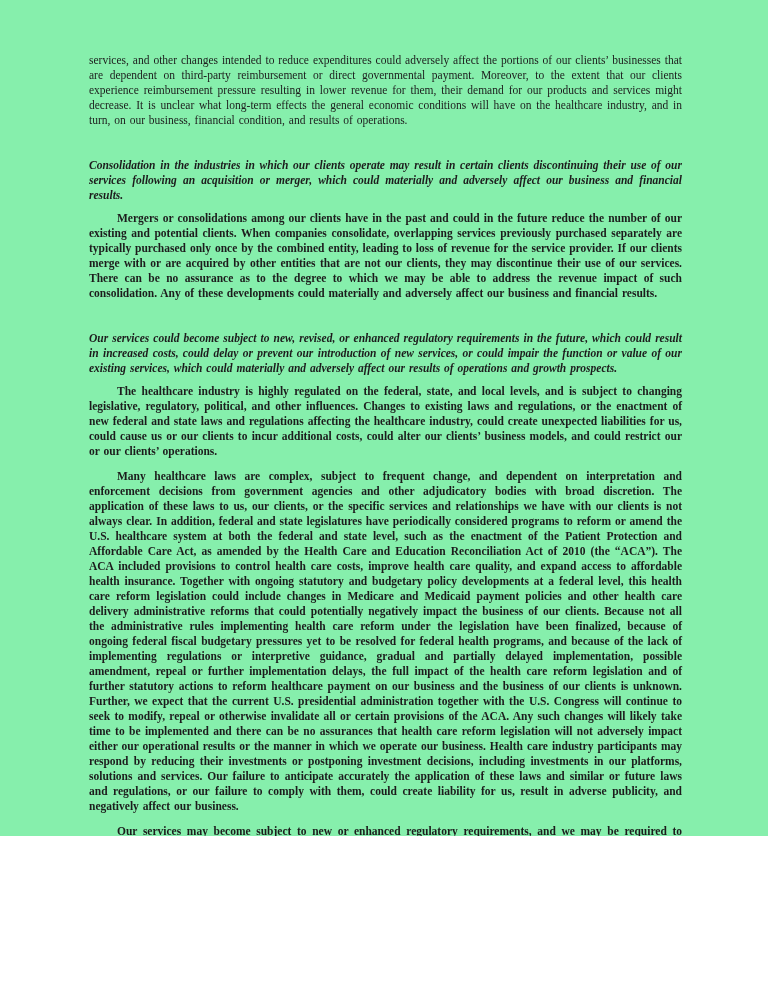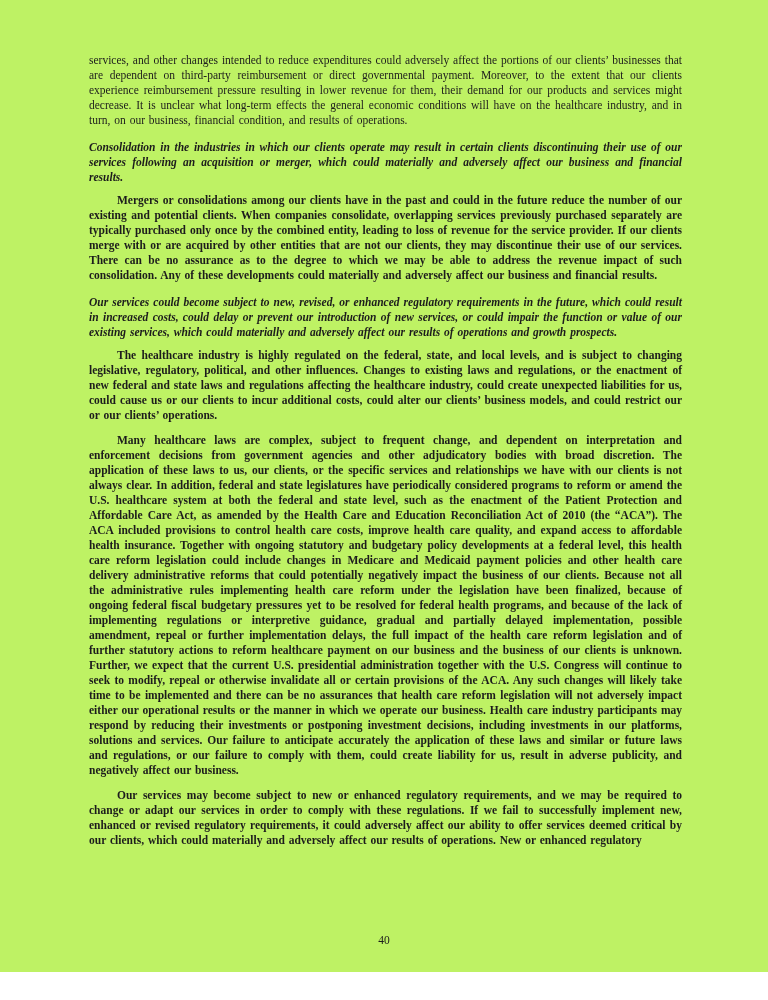--- a/index.html
+++ b/index.html
@@ -4,22 +4,22 @@
 <style>
   * { box-sizing: border-box; }
   html, body {
     margin: 0;
     padding: 0;
     background: #ffffff;
   }
   .page {
     position: relative;
     width: 768px;
-    height: 972px;
-    background: #bef264;
+    height: 836px;
+    background: #86efac;
     overflow: hidden;
     font-family: "Liberation Serif", serif;
     color: #1c1c1c;
   }
   .content {
     position: absolute;
     left: 89px;
     top: 53px;
     width: 593px;
   }
@@ -30,21 +30,21 @@
     margin: 0 0 10px 0;
     word-spacing: 1px;
   }
   .content p.indent {
     text-indent: 28px;
     font-weight: bold;
   }
   .content p.heading {
     font-weight: bold;
     font-style: italic;
-    margin: 12px 0 8px 0;
+    margin: 30px 0 8px 0;
     text-indent: 0;
   }
   .page-number {
     position: absolute;
     top: 933px;
     left: 0;
     width: 100%;
     text-align: center;
     font-size: 11.5px;
     line-height: 15px;

